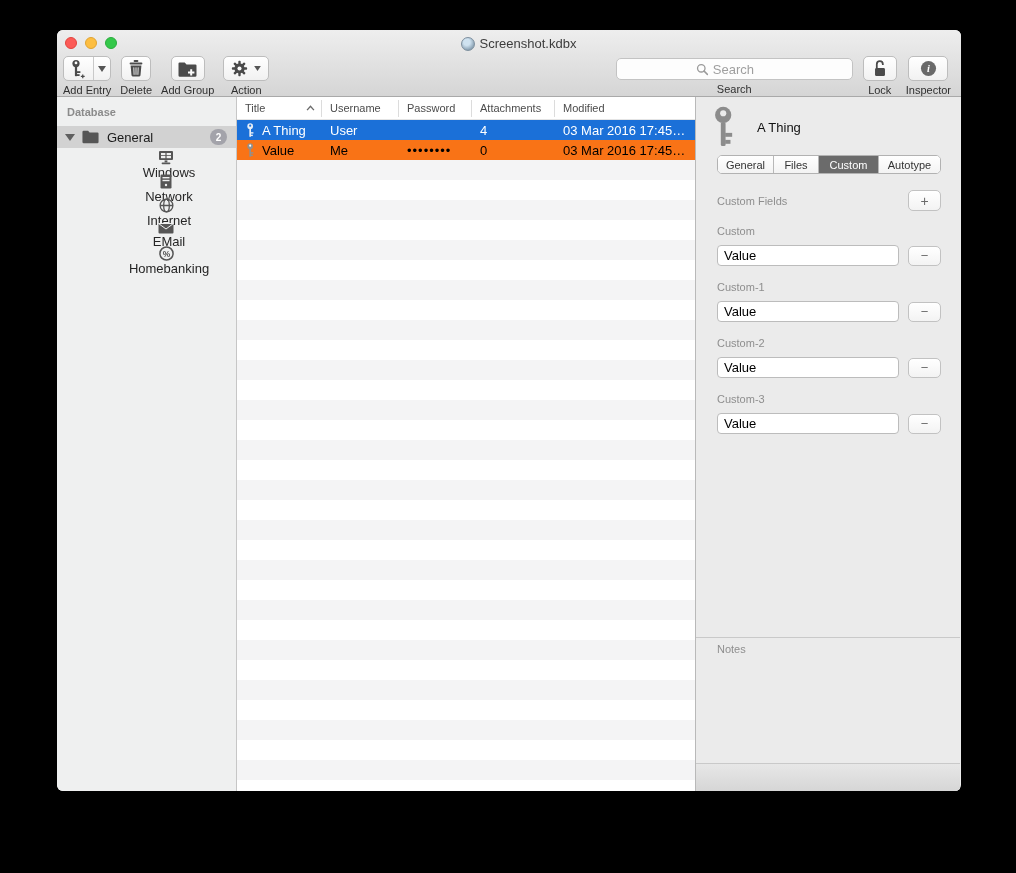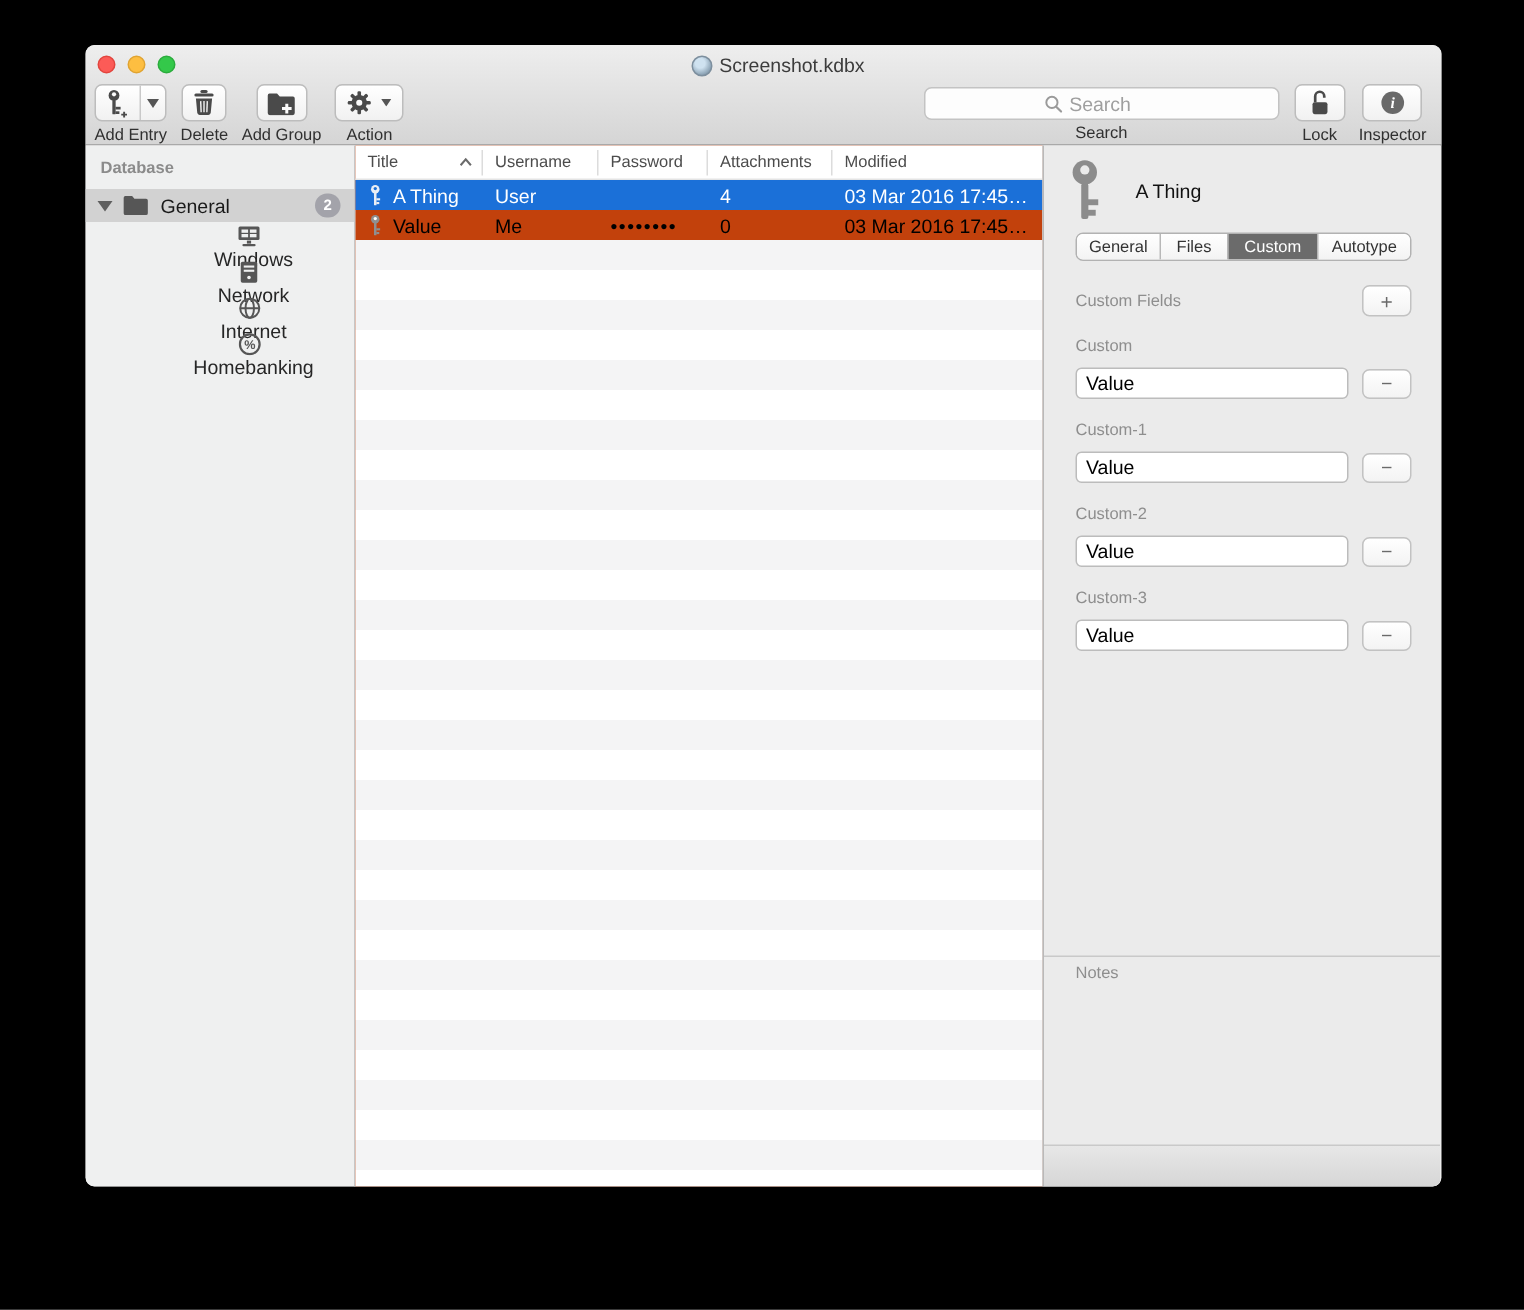--- a/index.html
+++ b/index.html
@@ -65,21 +65,21 @@
   .badge {
     position:absolute; right:9px; width:17px; height:16px; border-radius:9px;
     background:#a3a3aa; color:#fff; font-size:10px; font-weight:bold;
     display:flex; align-items:center; justify-content:center;
   }
   .sb-items { position:absolute; top:53px; left:0; width:100%; }
   .sb-item { height:24px; display:flex; align-items:center; padding-left:39px;flex-direction:column; }
   .sb-item .sicon { width:17px; height:17px; display:flex; align-items:center; justify-content:center; }
   .sb-item-label { margin-left:6px; font-size:13px; color:#262626; }
   
-  .tablearea { width:458px; height:100%; background:#c2410c; position:relative; }
+  .tablearea { width:458px; height:100%; background:#f97316; position:relative; }
   .thead { display:flex; height:23px; background:#fff; border-bottom:1px solid #e4e4e4; align-items:center; }
   .th { font-size:11px; color:#4c4c4c; border-right:1px solid #dcdcdc; height:17px; display:flex; align-items:center; padding-left:8px; position:relative; }
   .th:last-child { border-right:none; }
   .th .sort { position:absolute; right:6px; }
   .c0 { width:85px; } .c1 { width:77px; } .c2 { width:73px; } .c3 { width:83px; } .c4 { flex:1; min-width:0; }
   .trow { display:flex; height:20px; align-items:center; font-size:13px; color:#000; }
   .trow.selected { background:#1b70d8; color:#fff; }
   .td { padding-left:8px; white-space:nowrap; overflow:hidden; display:flex; align-items:center; gap:6px; }
   .td.c0 { padding-left:9px; }
   .stripes { position:absolute; left:0; right:0; top:63px; bottom:0;
@@ -304,20 +304,29 @@
                   <circle cx="8" cy="8" r="6.8"></circle>
                   <ellipse cx="8" cy="8" rx="3" ry="6.8"></ellipse>
                   <line x1="1.2" y1="8" x2="14.8" y2="8"></line>
                 </g>
               </svg>
             </span>
           <span class="sb-item-label">Internet</span>
         </div>
         <div class="sb-item">
           <span class="sicon">
+              <svg width="16" height="12" viewBox="0 0 16 12">
+                <path d="M0.5 1.5h15v9a1 1 0 0 1-1 1h-13a1 1 0 0 1-1-1z" fill="#565656"></path>
+                <path d="M0.5 1.5h15L8 7z" fill="#565656" stroke="#eff0f0" stroke-width="1"></path>
+              </svg>
+            </span>
+          <span class="sb-item-label">EMail</span>
+        </div>
+        <div class="sb-item">
+          <span class="sicon">
               <svg width="15" height="15" viewBox="0 0 16 16">
                 <circle cx="8" cy="8" r="7" fill="none" stroke="#565656" stroke-width="1.6"></circle>
                 <text x="8" y="11.2" text-anchor="middle" font-family="Liberation Sans, sans-serif" font-size="9" font-weight="bold" fill="#565656">%</text>
               </svg>
             </span>
           <span class="sb-item-label">Homebanking</span>
         </div>
       </div>
     </div>
 

